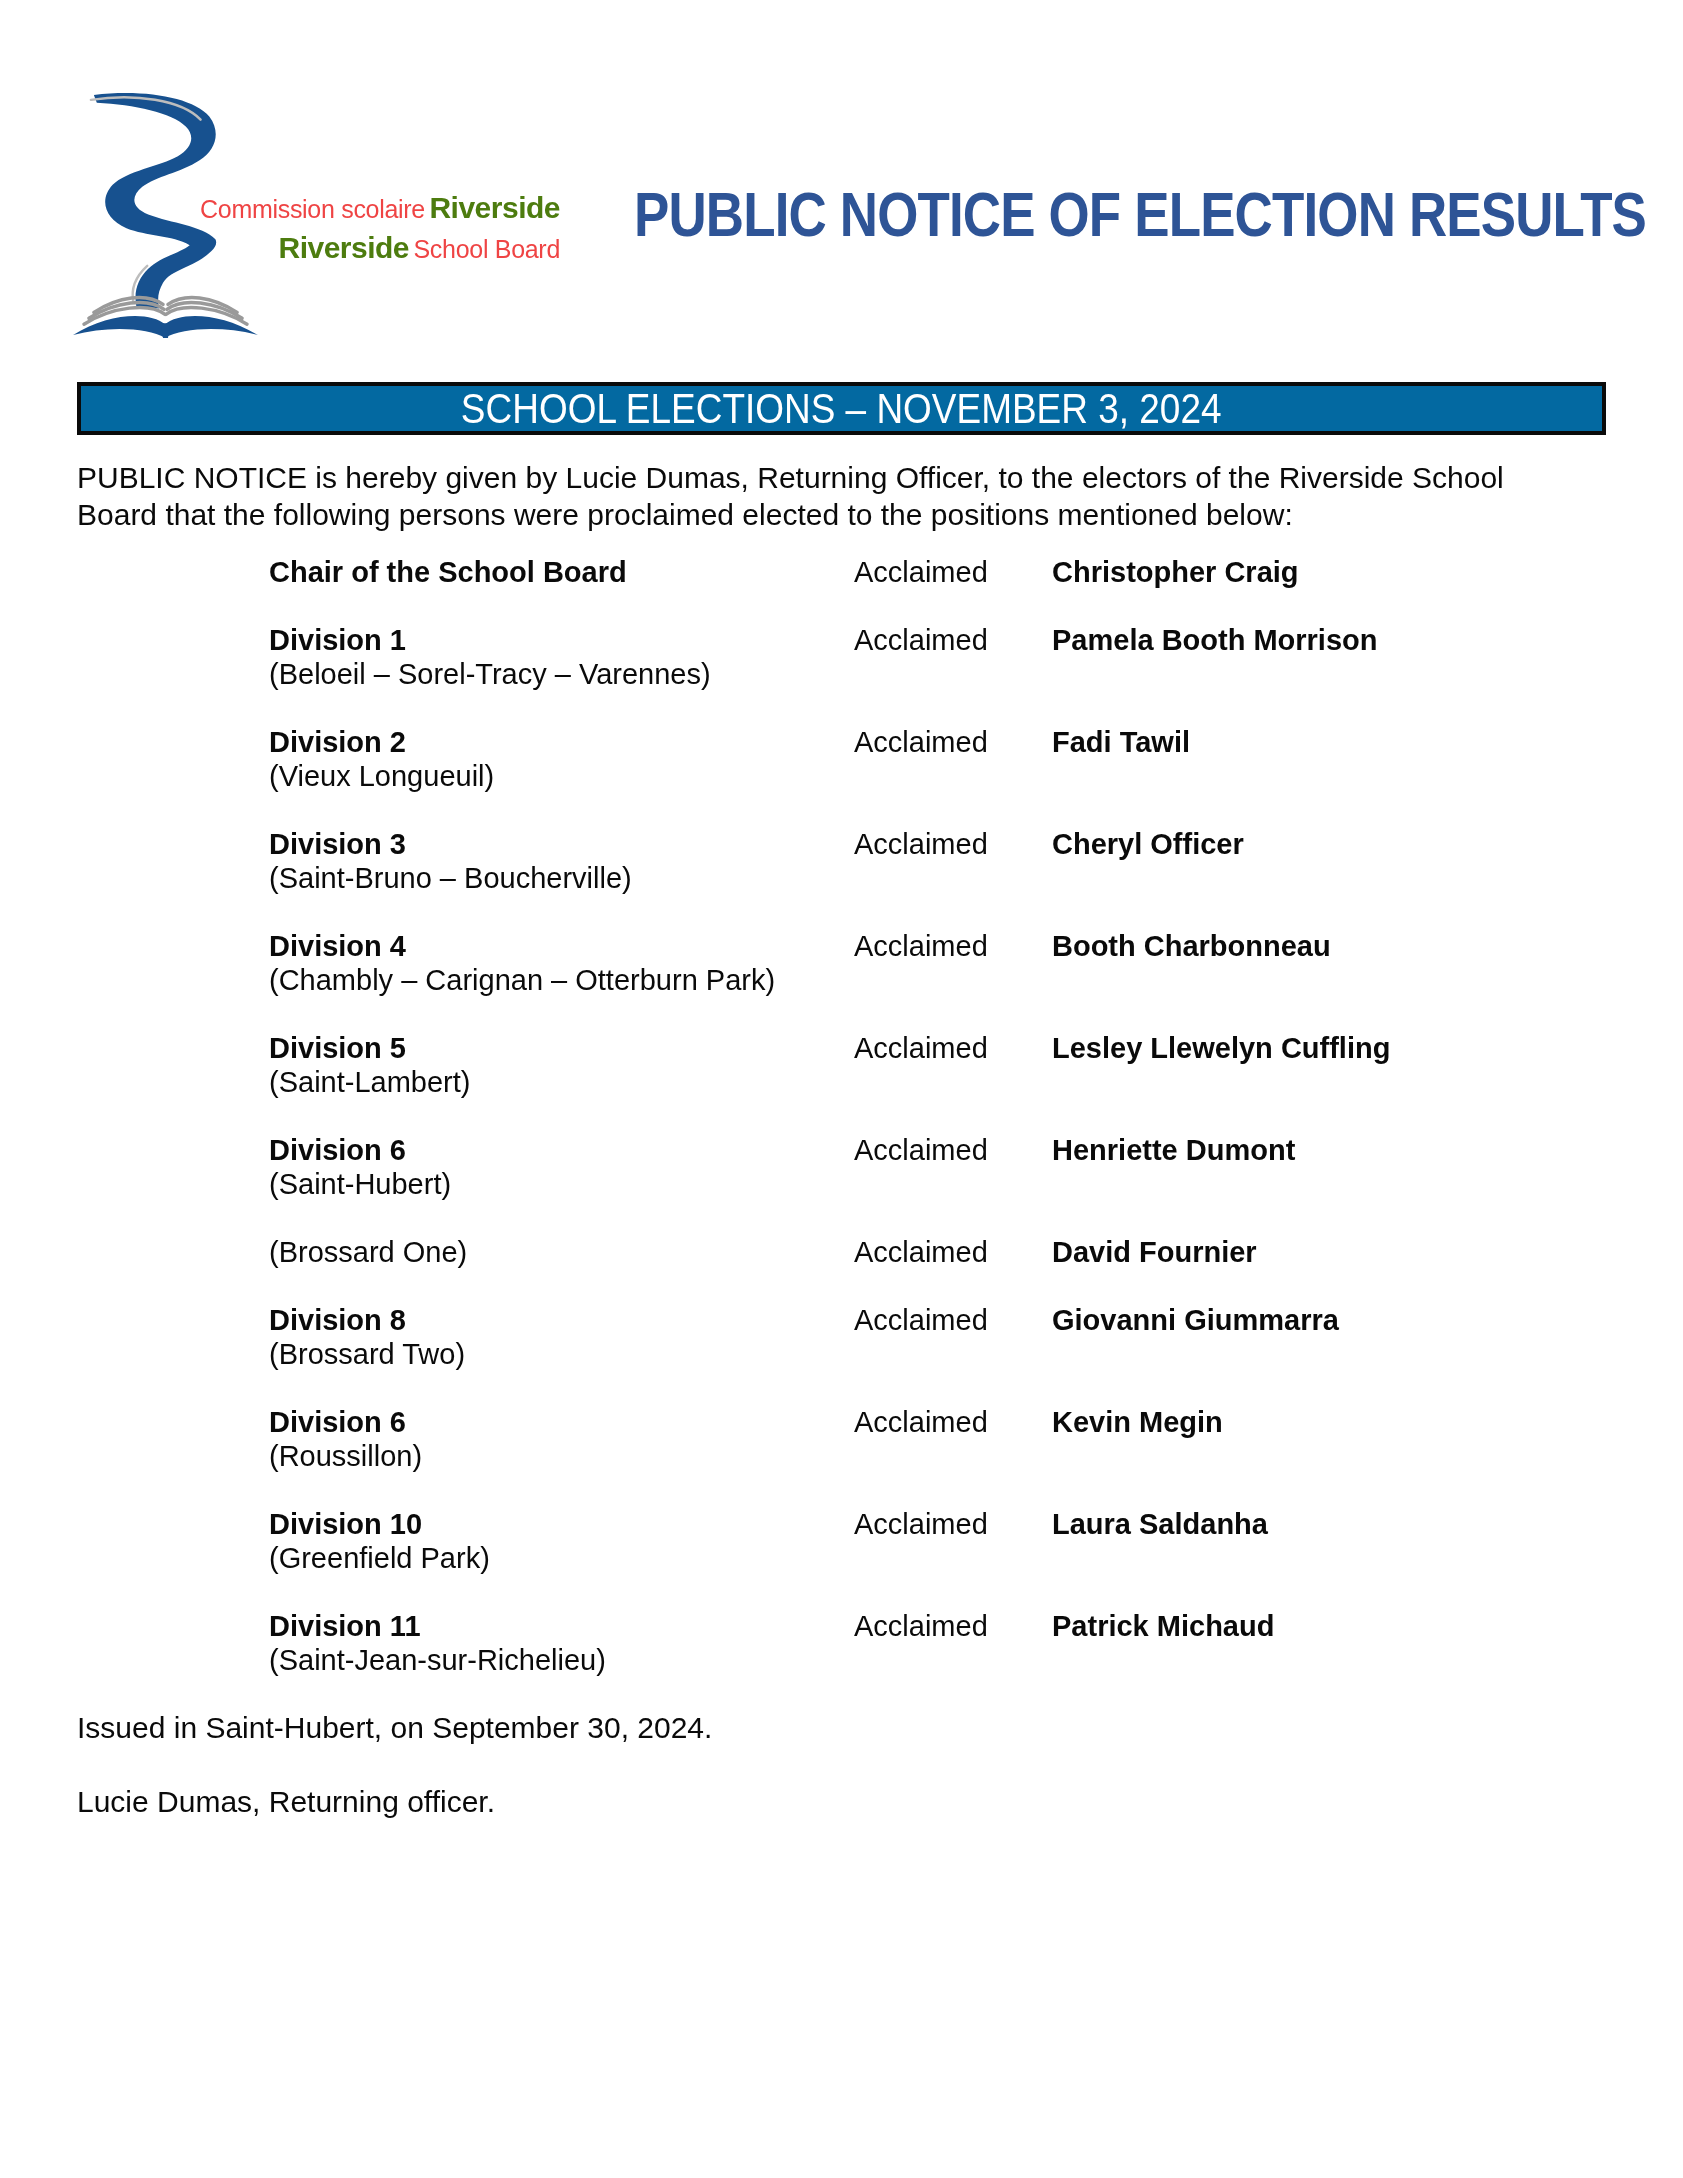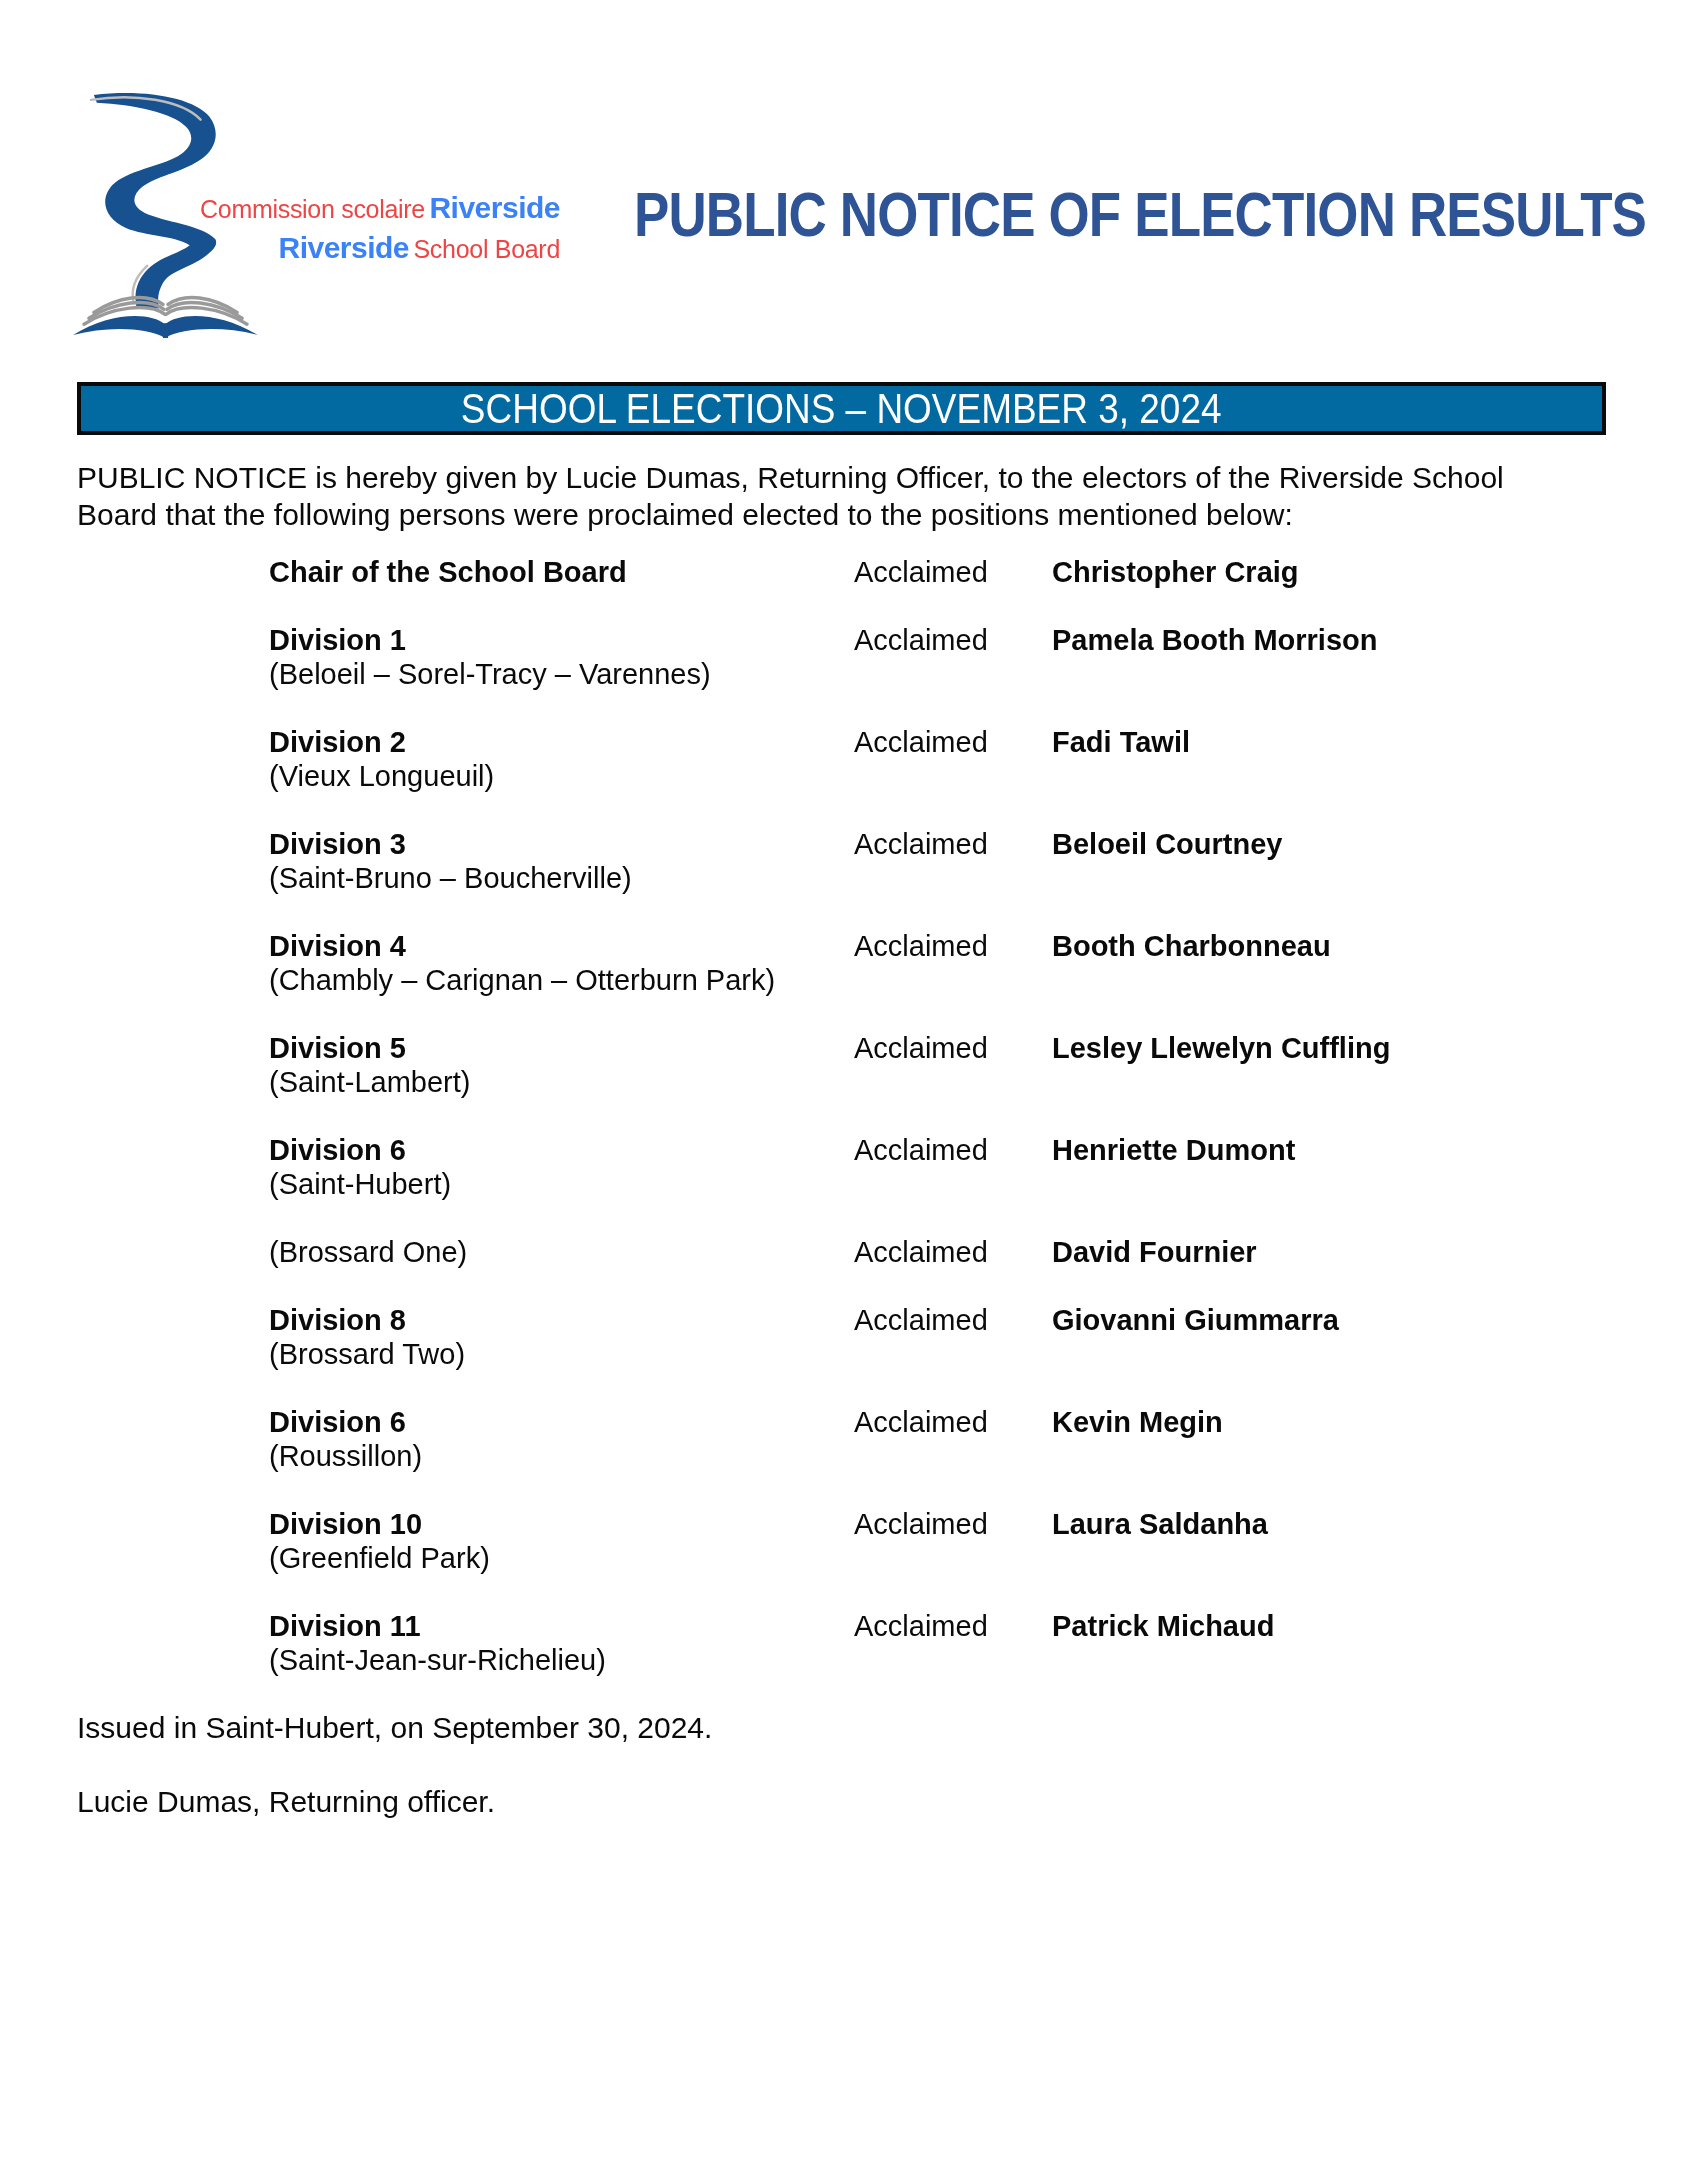--- a/index.html
+++ b/index.html
@@ -15,21 +15,21 @@
   }
 
   
   .header { position: relative; height: 342px; }
   .logo-graphic { position: absolute; left: 69px; top: 89px; width: 193px; height: 252px; }
   .logo-text {
     position: absolute; left: 196px; top: 190px; width: 364px;
     text-align: right; line-height: 35px; white-space: nowrap;
   }
   .lt-gray { color: #ef4444; font-size: 25px; letter-spacing: -0.3px; }
-  .lt-blue { color: #3b82f6; font-size: 30px; font-weight: bold; letter-spacing: -0.5px; }
+  .lt-blue { color: #4d7c0f; font-size: 30px; font-weight: bold; letter-spacing: -0.5px; }
 
   .doc-title {
     position: absolute; left: 634px; top: 186px;
     font-size: 63px; font-weight: bold; color: #2E5496;
     letter-spacing: -1px; white-space: nowrap; line-height: 57px;
     transform: scaleX(0.84); transform-origin: left center;
   }
 
   
   .banner {
@@ -159,21 +159,21 @@
       <div class="col-status">Acclaimed</div>
       <div class="col-name">Fadi Tawil</div>
     </div>
 
     <div class="row">
       <div class="col-pos">
         <div class="pos-title">Division 3</div>
         <div class="pos-area">(Saint-Bruno – Boucherville)</div>
       </div>
       <div class="col-status">Acclaimed</div>
-      <div class="col-name">Beloeil Courtney</div>
+      <div class="col-name">Cheryl Officer</div>
     </div>
 
     <div class="row">
       <div class="col-pos">
         <div class="pos-title">Division 4</div>
         <div class="pos-area">(Chambly – Carignan – Otterburn Park)</div>
       </div>
       <div class="col-status">Acclaimed</div>
       <div class="col-name">Booth Charbonneau</div>
     </div>

